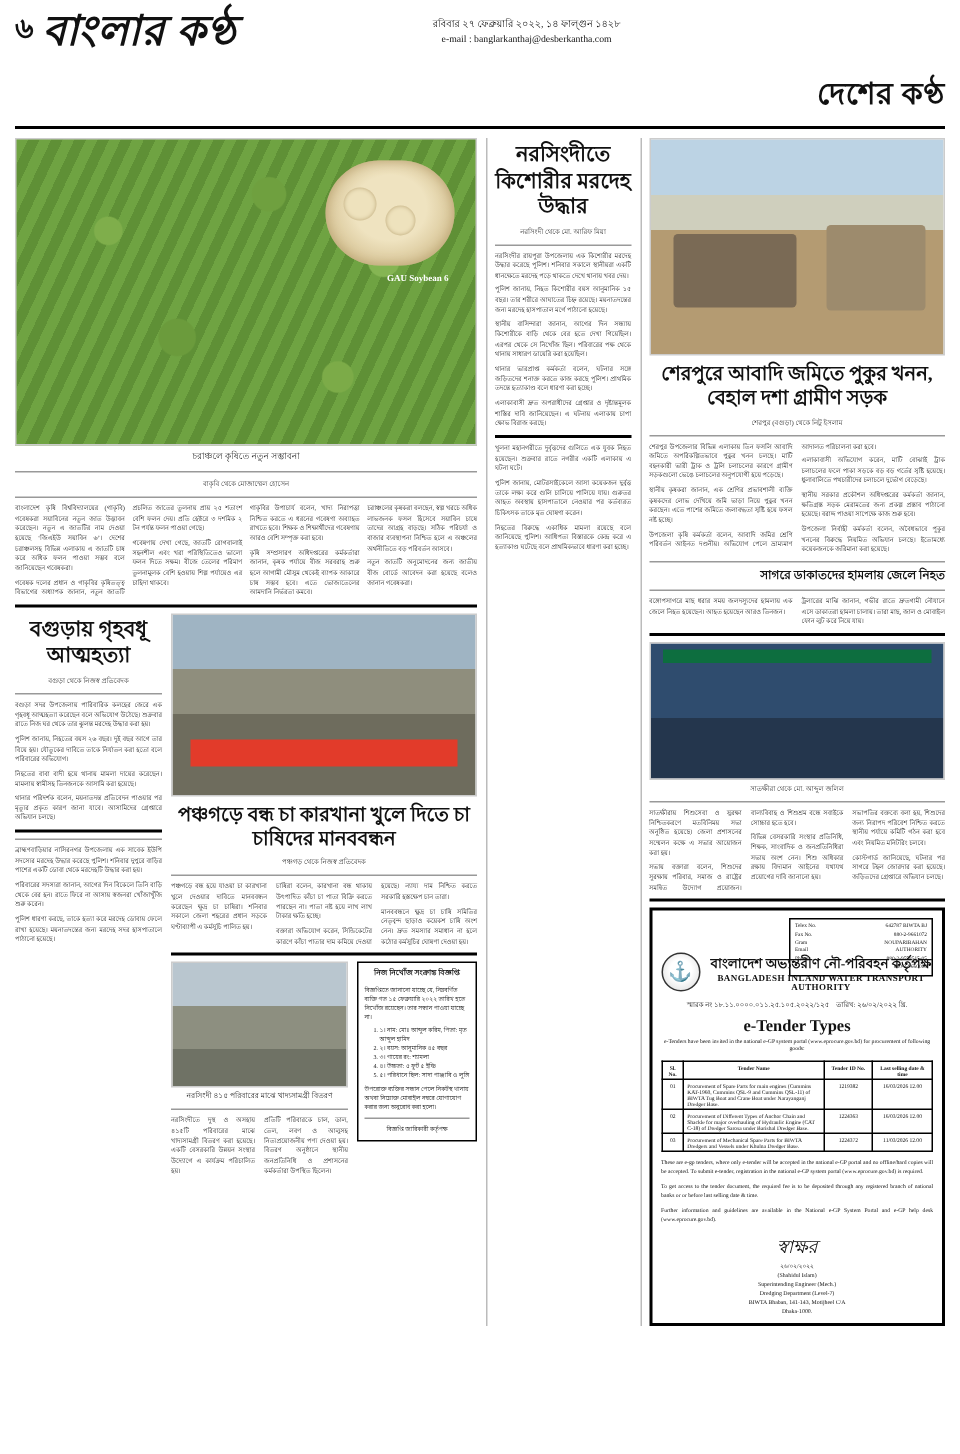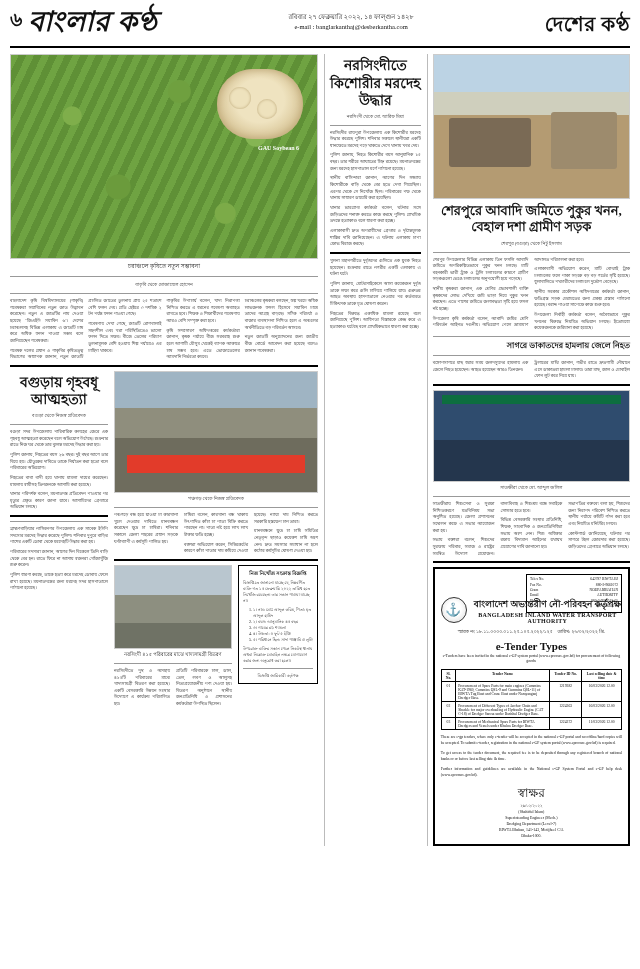--- a/index.html
+++ b/index.html
@@ -12,21 +12,21 @@
     overflow:hidden;
   }
   .page { position:relative; width:640px; height:969px; padding:8px 10px; }
 
   
   .masthead { display:flex; align-items:flex-start; justify-content:space-between; border-bottom:2px solid #000; padding-bottom:4px; }
   .mast-left { display:flex; align-items:flex-start; gap:6px; }
   .page-num { font-size:19px; font-weight:bold; line-height:1; padding-top:2px; }
   .mast-title { font-size:28px; font-weight:bold; letter-spacing:0.5px; line-height:1;font-style:italic; }
   .mast-center { text-align:center; font-size:6.5px; line-height:1.5; padding-top:4px; flex:1; }
-  .mast-right { font-size:20px; font-weight:bold; letter-spacing:0.5px; padding-top:1px; }
+  .mast-right { font-size:20px; font-weight:bold; letter-spacing:0.5px; padding-top:1px;margin-top:38px; }
 
   
   .content { display:flex; gap:6px; margin-top:6px; }
   .col { }
   .col-a { width:308px; }
   .col-b { width:98px; }
   .col-c { width:206px; }
 
   .rule-v { border-left:1px solid #bbb; }
 
@@ -95,21 +95,21 @@
   .etender-sub { font-size:3.8px; text-align:center; line-height:1.5; margin-bottom:4px; }
   table.tender { width:100%; border-collapse:collapse; font-size:3.7px; }
   table.tender th, table.tender td { border:1px solid #000; padding:1.5px 2px; vertical-align:top; }
   table.tender th { text-align:center; font-weight:bold; }
   .t-sl { width:8%; text-align:center; }
   .t-nm { width:52%; }
   .t-id { width:18%; text-align:center; }
   .t-dt { width:22%; text-align:center; }
   .notice-foot { font-size:3.8px; line-height:1.6; text-align:justify; margin-top:4px; }
   .sign { text-align:center; margin-top:6px; font-size:3.9px; line-height:1.55; }
-  .sign .scribble { font-size:12px; font-family:"Liberation Serif", serif; }
+  .sign .scribble { font-size:12px; font-family:"Liberation Serif", serif; font-style:italic; }
 
   
   .ad-box { border:1px solid #000; padding:4px; font-size:4px; line-height:1.5; }
   .ad-box .ad-title { text-align:center; font-weight:bold; font-size:5px; margin-bottom:3px; }
   .ad-box ol { margin:3px 0 3px 10px; padding:0; }
 
   .two-col { column-count:2; column-gap:6px; }
   .three-col { column-count:3; column-gap:6px; }
   .four-col { column-count:4; column-gap:5px; }
 </style>
@@ -173,20 +173,21 @@
             <p>ব্রাহ্মণবাড়িয়ার নাসিরনগর উপজেলায় এক সাবেক ইউপি সদস্যের মরদেহ উদ্ধার করেছে পুলিশ। শনিবার দুপুরে বাড়ির পাশের একটি ডোবা থেকে মরদেহটি উদ্ধার করা হয়।</p>
             <p>পরিবারের সদস্যরা জানান, আগের দিন বিকেলে তিনি বাড়ি থেকে বের হন। রাতে ফিরে না আসায় স্বজনরা খোঁজাখুঁজি শুরু করেন।</p>
             <p>পুলিশ ধারণা করছে, তাকে হত্যা করে মরদেহ ডোবায় ফেলে রাখা হয়েছে। ময়নাতদন্তের জন্য মরদেহ সদর হাসপাতালে পাঠানো হয়েছে।</p>
           </div>
         </div>
 
         <div style="width:204px;">
           <div class="photo protest">
             <div class="banner-strip"></div>
           </div>
+          <div class="hl-mid">পঞ্চগড়ে বন্ধ চা কারখানা খুলে দিতে চা চাষিদের মানববন্ধন</div>
           <div class="byline">পঞ্চগড় থেকে নিজস্ব প্রতিবেদক</div>
           <div class="hr"></div>
           <div class="txt three-col">
             <p>পঞ্চগড়ে বন্ধ হয়ে যাওয়া চা কারখানা খুলে দেওয়ার দাবিতে মানববন্ধন করেছেন ক্ষুদ্র চা চাষিরা। শনিবার সকালে জেলা শহরের প্রধান সড়কে ঘণ্টাব্যাপী এ কর্মসূচি পালিত হয়।</p>
             <p>চাষিরা বলেন, কারখানা বন্ধ থাকায় উৎপাদিত কাঁচা চা পাতা বিক্রি করতে পারছেন না। পাতা নষ্ট হয়ে লাখ লাখ টাকার ক্ষতি হচ্ছে।</p>
             <p>বক্তারা অভিযোগ করেন, সিন্ডিকেটের কারণে কাঁচা পাতার দাম কমিয়ে দেওয়া হয়েছে। ন্যায্য দাম নিশ্চিত করতে সরকারি হস্তক্ষেপ চান তারা।</p>
             <p>মানববন্ধনে ক্ষুদ্র চা চাষি সমিতির নেতৃবৃন্দ ছাড়াও কয়েকশ চাষি অংশ নেন। দ্রুত সমস্যার সমাধান না হলে কঠোর কর্মসূচির ঘোষণা দেওয়া হয়।</p>
           </div>
 
           <div class="hr-thick"></div>

